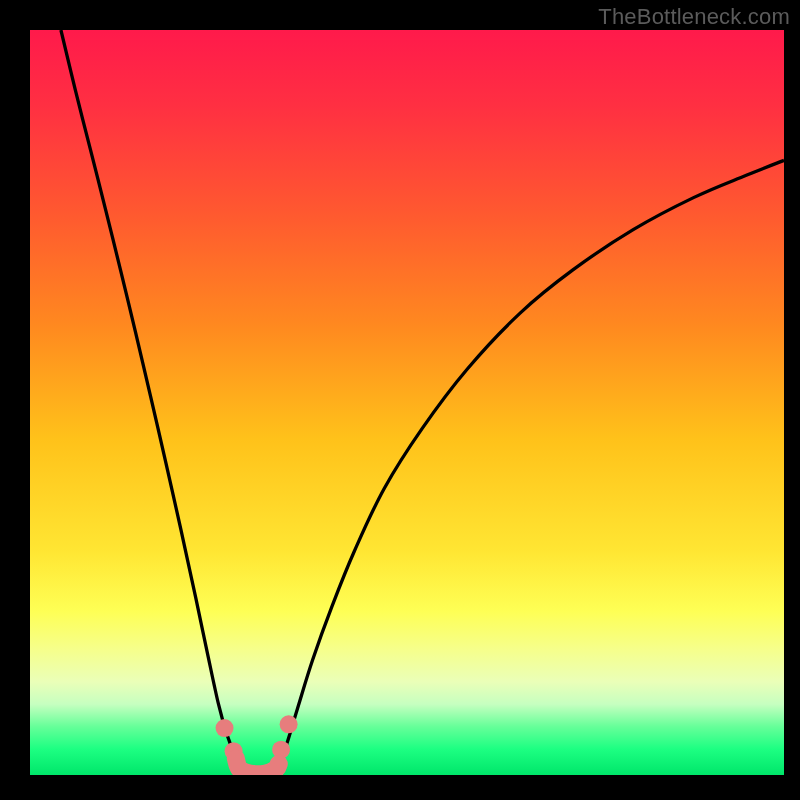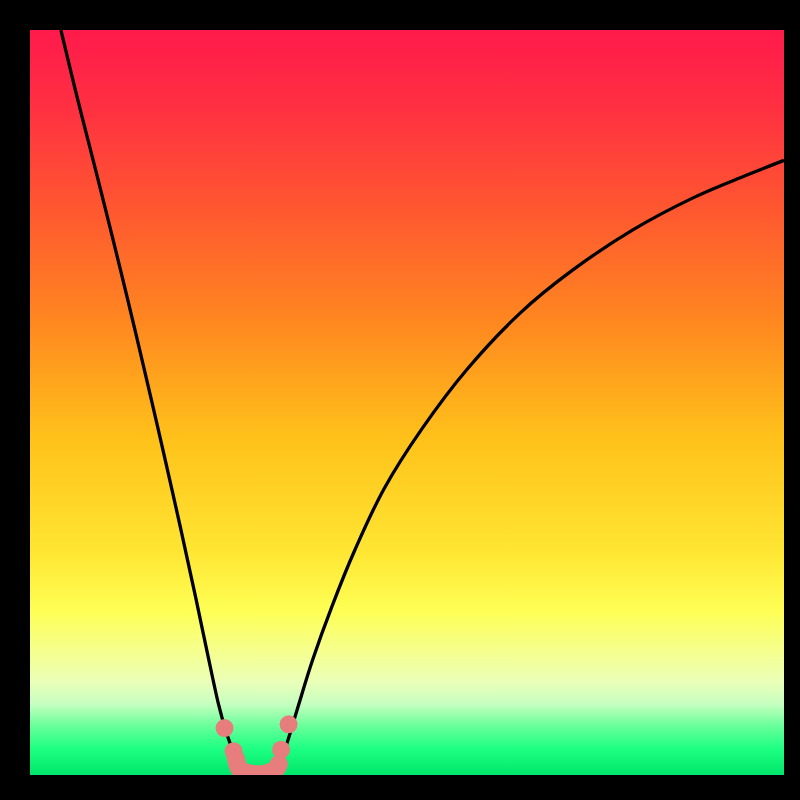--- a/index.html
+++ b/index.html
@@ -33,20 +33,21 @@
   .plot svg {
     display: block;
     width: 100%;
     height: 100%;
   }
 </style>
 </head>
 <body>
 
 <div class="frame">
+  <div class="watermark">TheBottleneck.com</div>
   <div class="plot" id="plot" style="left: 30px; top: 30px; width: 754px; height: 745px;">
       <svg viewBox="0 0 754 745" preserveAspectRatio="none">
         <defs>
           <linearGradient id="bg-grad" x1="0" y1="0" x2="0" y2="1">
             <stop offset="0%" stop-color="#ff1a4b"></stop>
             <stop offset="10%" stop-color="#ff2f42"></stop>
             <stop offset="25%" stop-color="#ff5a2f"></stop>
             <stop offset="40%" stop-color="#ff8a1f"></stop>
             <stop offset="55.00000000000001%" stop-color="#ffc21a"></stop>
             <stop offset="70%" stop-color="#ffe633"></stop>

